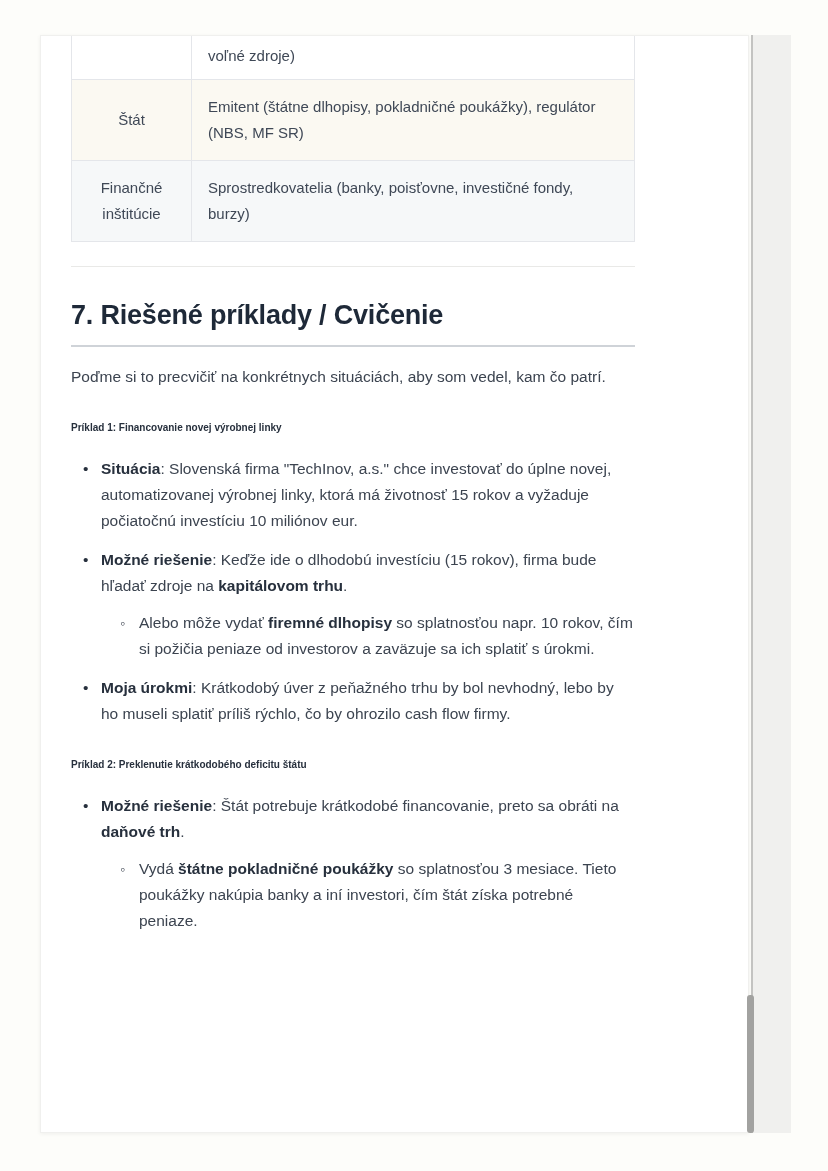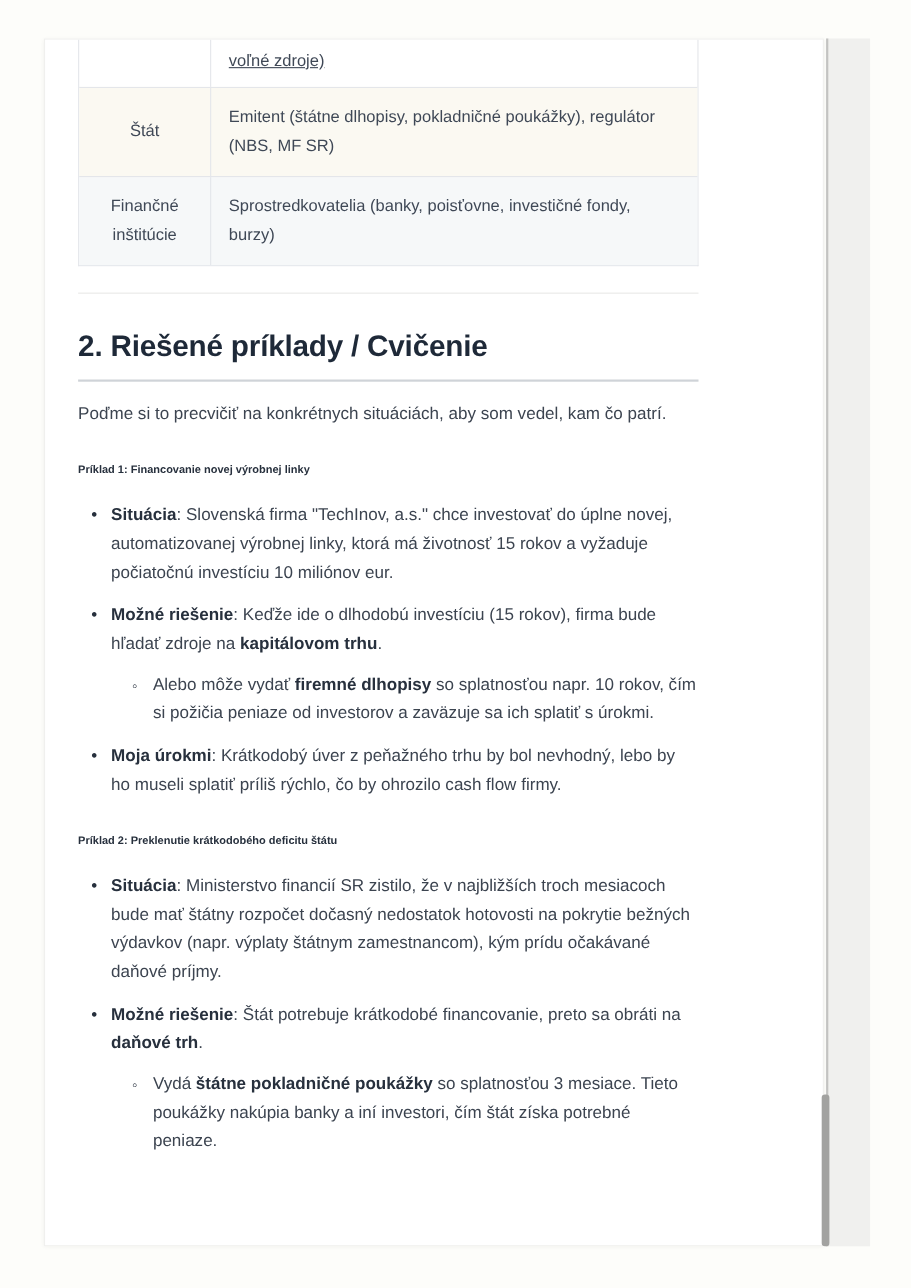--- a/index.html
+++ b/index.html
@@ -29,21 +29,21 @@
   
   .ptable{
     width:564px;
     border-left:1px solid var(--border);
     border-right:1px solid var(--border);
     border-bottom:1px solid var(--border);
     font-size:15px; line-height:26px; color:#3f4856;
   }
   .trow{ display:flex; border-top:1px solid var(--border); }
   .trow:first-child{ border-top:none; height:43px; overflow:hidden; }
-  .trow:first-child .tcell{ padding-top:7px; padding-bottom:0;text-decoration:underline; }
+  .trow:first-child .tcell{ padding-top:7px; padding-bottom:0; }
   .tcell{ padding:14px 16px; }
   .tcell.c1{ width:120px; border-right:1px solid var(--border); flex:none;text-align:center; }
   .tcell.c2{ flex:1; }
   .trow.r1{ background:var(--row-alt1); min-height:80px; }
   .trow.r2{ background:var(--row-alt2); min-height:80px; }
   .trow.r1 .tcell, .trow.r2 .tcell{ display:flex; flex-direction:column; justify-content:center; }
 
   
   .divider{ height:1px; background:var(--divider); margin-top:24px; border:none; }
   h1.section{
@@ -105,36 +105,35 @@
             <span>Finančné inštitúcie</span>
           </div>
         <div class="tcell c2">
             <span>Sprostredkovatelia (banky, poisťovne, investičné fondy, burzy)</span>
           </div>
       </div>
     </div>
 
     <div class="divider"></div>
 
-    <h1 class="section">2. Riešené príklady / Cvičenie</h1>
+    <h1 class="section">7. Riešené príklady / Cvičenie</h1>
 
     <p class="intro">Poďme si to precvičiť na konkrétnych situáciách, aby som vedel, kam čo patrí.</p>
 
     <div id="examples">
         <p class="example-title">Príklad 1: Financovanie novej výrobnej linky</p>
         <ul class="blist">
           <li><strong>Situácia</strong>: Slovenská firma "TechInov, a.s." chce investovať do úplne novej, automatizovanej výrobnej linky, ktorá má životnosť 15 rokov a vyžaduje počiatočnú investíciu 10 miliónov eur.</li>
           <li><strong>Možné riešenie</strong>: Keďže ide o dlhodobú investíciu (15 rokov), firma bude hľadať zdroje na <strong>kapitálovom trhu</strong>.<ul class="sublist">
               <li>Alebo môže vydať <strong>firemné dlhopisy</strong> so splatnosťou napr. 10 rokov, čím si požičia peniaze od investorov a zaväzuje sa ich splatiť s úrokmi.</li>
             </ul></li>
           <li><strong>Moja úrokmi</strong>: Krátkodobý úver z peňažného trhu by bol nevhodný, lebo by ho museli splatiť príliš rýchlo, čo by ohrozilo cash flow firmy.</li>
         </ul>
         <p class="example-title">Príklad 2: Preklenutie krátkodobého deficitu štátu</p>
         <ul class="blist">
-          <li><strong>Situácia</strong>: Ministerstvo financií SR zistilo, že v najbližších troch mesiacoch bude mať štátny rozpočet dočasný nedostatok hotovosti na pokrytie bežných výdavkov (napr. výplaty štátnym zamestnancom), kým prídu očakávané daňové príjmy.</li>
           <li><strong>Možné riešenie</strong>: Štát potrebuje krátkodobé financovanie, preto sa obráti na <strong>daňové trh</strong>.<ul class="sublist">
               <li>Vydá <strong>štátne pokladničné poukážky</strong> so splatnosťou 3 mesiace. Tieto poukážky nakúpia banky a iní investori, čím štát získa potrebné peniaze.</li>
             </ul></li>
         </ul>
       </div>
   </div>
 
 </div>
 
 <div class="scroll-track"></div>

